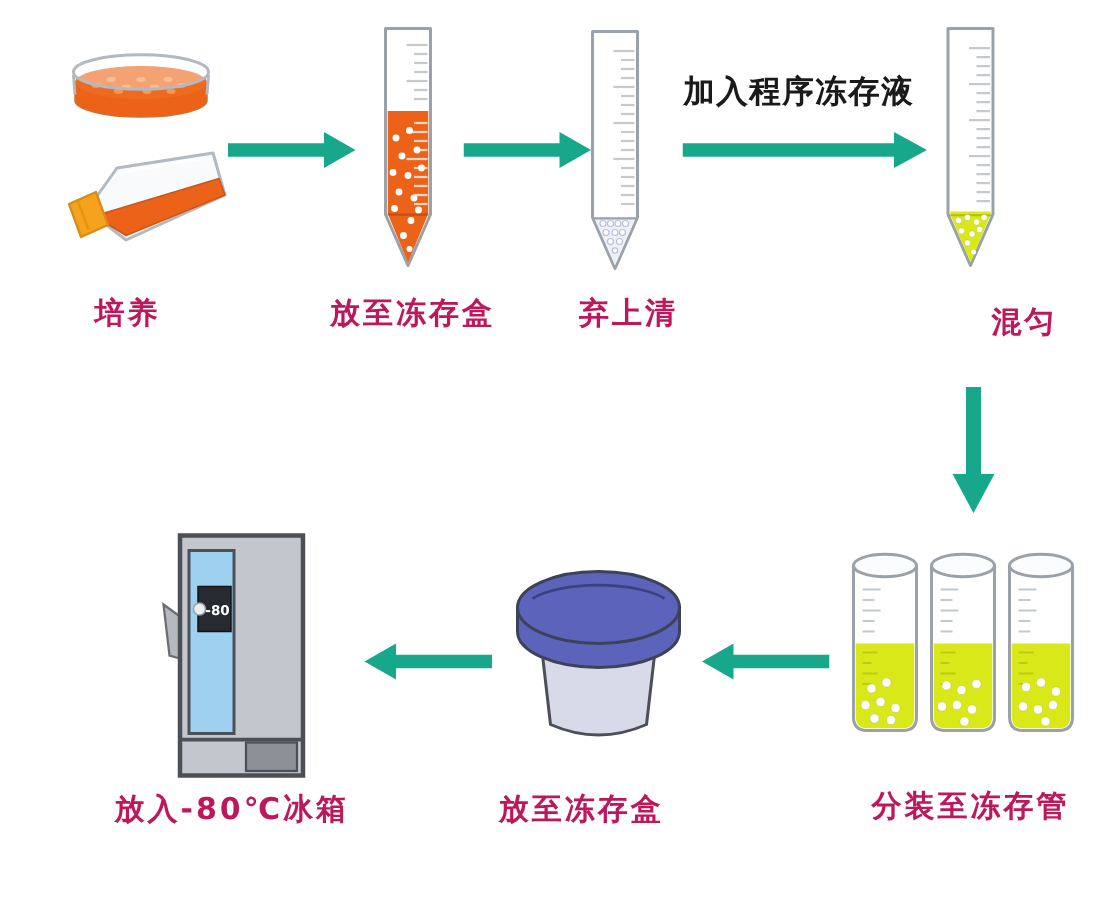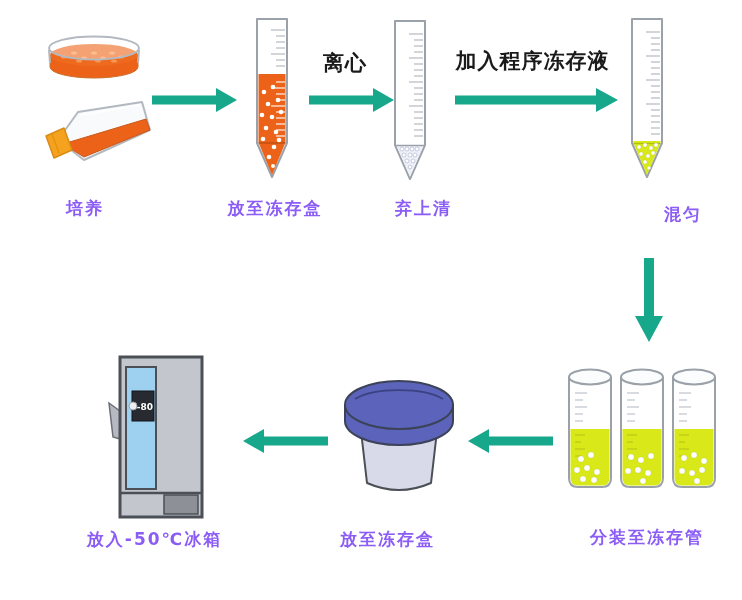--- a/index.html
+++ b/index.html
@@ -2,22 +2,22 @@
 <html><head>
 <meta charset="utf-8">
 <style>
   html,body{margin:0;padding:0;background:#ffffff;}
   .canvas{
     position:relative;width:742px;height:600px;background:#ffffff;overflow:hidden;
     font-family:"DejaVu Sans","Liberation Sans",sans-serif;
   }
   .abs{position:absolute;}
   .step-label{
-    position:absolute;text-align:center;color:#8b5cf6;
-    font-size:17px;font-weight:700;letter-spacing:2px;line-height:26px;
+    position:absolute;text-align:center;color:#be185d;
+    font-size:20px;font-weight:700;letter-spacing:2px;line-height:26px;
     white-space:nowrap;
   }
   .arrow-label{
     position:absolute;text-align:center;color:#1a1a1a;
     font-size:21px;font-weight:700;letter-spacing:1px;line-height:26px;
     white-space:nowrap;
   }
   svg{display:block;}
 </style>
 </head>
@@ -97,21 +97,20 @@
         <circle cx="15" cy="123" r="2.3"></circle>
       <circle cx="26" cy="131" r="2.3"></circle>
         <circle cx="31" cy="124" r="2.3"></circle>
       <circle cx="21" cy="141" r="2.3"></circle>
         <circle cx="25" cy="150" r="2"></circle>
     </g>
   </svg>
 
   <div class="step-label" style="left:220px;top:195px;width:110px;">放至冻存盒</div>
 
-  <div class="arrow-label" style="left:310px;top:50px;width:70px;">离心</div>
   <svg class="abs" style="left:309px;top:87px;" width="86" height="26" viewBox="0 0 86 26">
     <polygon points="0,8.5 64,8.5 64,1 85,13 64,25 64,17.5 0,17.5" fill="#17a88b"></polygon>
   </svg>
 
   <svg class="abs" style="left:386px;top:18px;" width="48" height="166" viewBox="0 0 48 166">
     <path d="M9,3 L9,127 L24,161 L39,127 L39,3 Z" fill="#ffffff" stroke="#9aa1a8" stroke-width="2" stroke-linejoin="round"></path>
     <path d="M10.5,128 L24,159 L37.5,128 Z" stroke="none" fill="#eef0f8"></path>
     <line x1="10" y1="127.5" x2="38" y2="127.5" stroke="#9aa1a8" stroke-width="1.5"></line>
     <g stroke="#c3c9cf" stroke-width="1.5">
       <line x1="23" y1="16" x2="37" y2="16"></line>
@@ -306,15 +305,15 @@
     <polygon points="14,56 3,48 7,82 14,84" fill="#b6b9c0" stroke="#6a6e75" stroke-width="1.5"></polygon>
     <rect x="14" y="2" width="82" height="160" stroke="#4b4f56" stroke-width="3" fill="#c3c6cd"></rect>
     <line x1="14" y1="138" x2="96" y2="138" stroke="#4b4f56" stroke-width="2.5"></line>
     <rect x="58" y="140" width="34" height="19" stroke="#4b4f56" stroke-width="1.5" fill="#8d9097"></rect>
     <rect x="20" y="12" width="30" height="122" stroke="#4b4f56" stroke-width="2" fill="#9ed0ef"></rect>
     <rect x="26" y="36" width="22" height="30" stroke="#111417" stroke-width="1" fill="#272b31"></rect>
     <circle cx="27" cy="51" r="4" fill="#eceff2" stroke="#9aa1a8" stroke-width="1"></circle>
     <text x="39" y="55" font-size="9" font-weight="bold" fill="#ffffff" text-anchor="middle" font-family="DejaVu Sans, sans-serif">-80</text>
   </svg>
 
-  <div class="step-label" style="left:62px;top:526px;width:185px;">放入-50℃冰箱</div>
+  <div class="step-label" style="left:62px;top:526px;width:185px;">放入-80℃冰箱</div>
 
 </div>
 
 </body></html>

